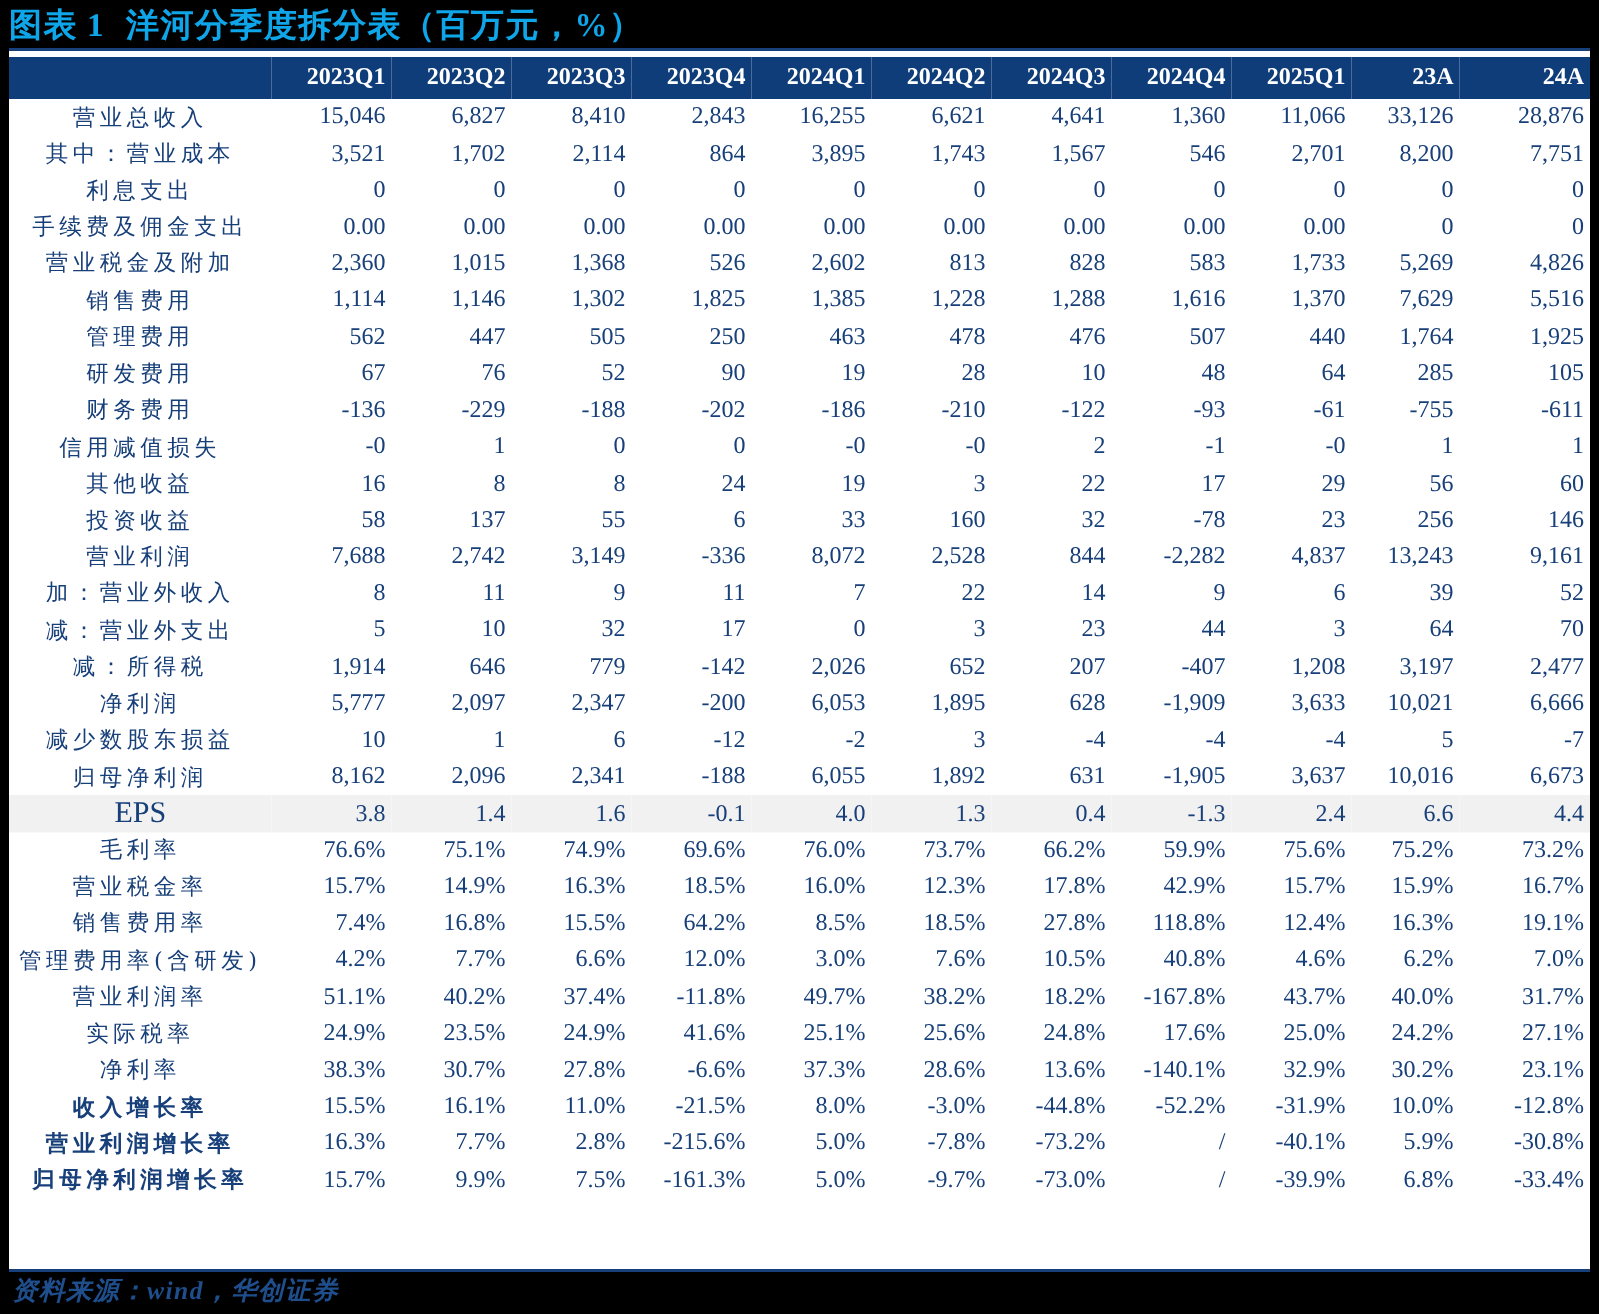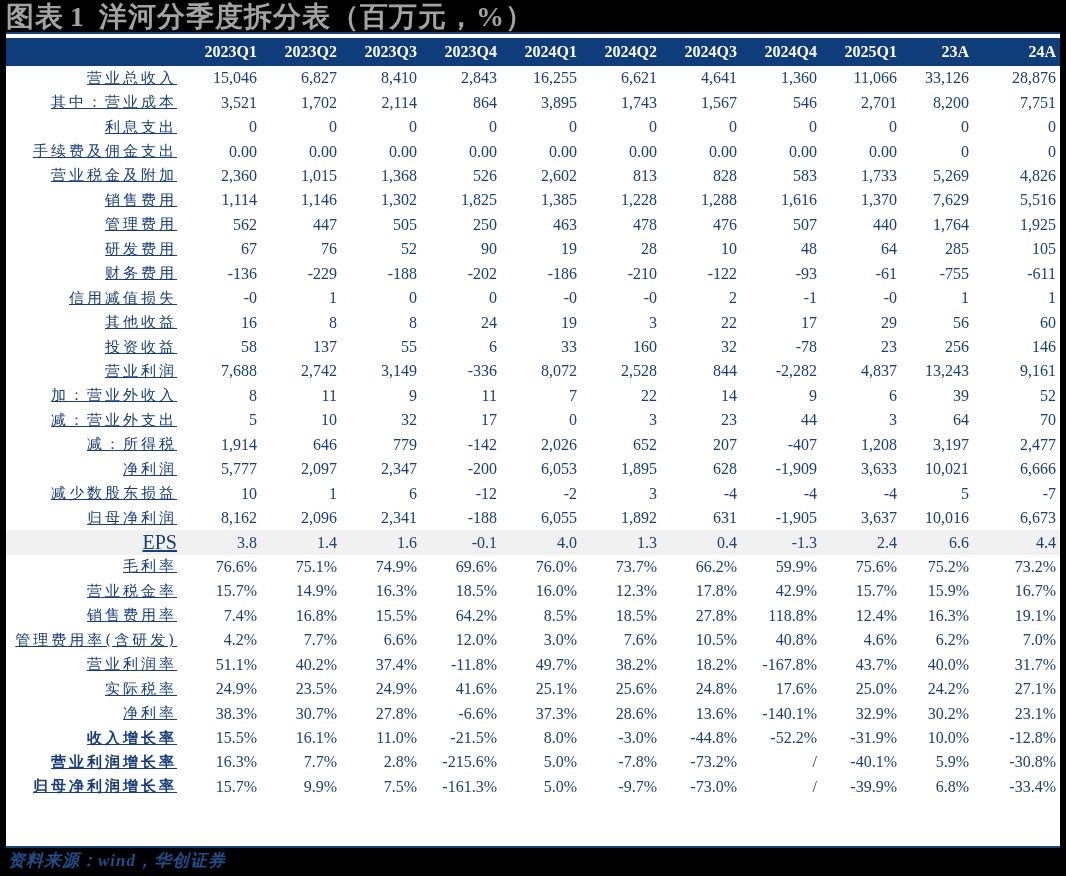--- a/index.html
+++ b/index.html
@@ -13,23 +13,23 @@
       position: relative;
       overflow: hidden;
       font-family: "Liberation Serif", "DejaVu Serif", serif;
     }
     .title {
       position: absolute;
       left: 6px;
       top: 3px;
       height: 28px;
       line-height: 28px;
-      font-size: 28px;
+      font-size: 22px;
       font-weight: bold;
-      color: #a3a3a3;
+      color: #0ea5e9;
       letter-spacing: 1px;
       white-space: nowrap;
     }
     .title .num { margin: 0 14px 0 6px; }
     .top-rule {
       position: absolute;
       left: 6px;
       top: 32px;
       width: 1054px;
       height: 2px;
@@ -68,26 +68,25 @@
     thead th.h-label { text-align: left; }
     tbody td {
       height: 24.45px;
       font-size: 16px;
       color: #173f79;
       text-align: right;
       padding: 0 4px 0 0;
       white-space: nowrap;
     }
     tbody td.lbl {
-      text-align: right;
+      text-align: center;
       padding-left: 4px;
       letter-spacing: 3px;
       font-family: "DejaVu Serif", "Liberation Serif", serif;
       font-size: 15px;
-      text-decoration: underline;
     }
     tbody tr.eps td { background: #f1f1f1; }
     tbody tr.eps td.lbl { letter-spacing: 0; font-family: "Liberation Serif", serif; font-size: 20px; }
     tbody tr.bold td.lbl { font-weight: bold; margin-top: 20px; }
     .bottom-rule {
       position: absolute;
       left: 0;
       top: 812px;
       width: 1054px;
       height: 2px;

